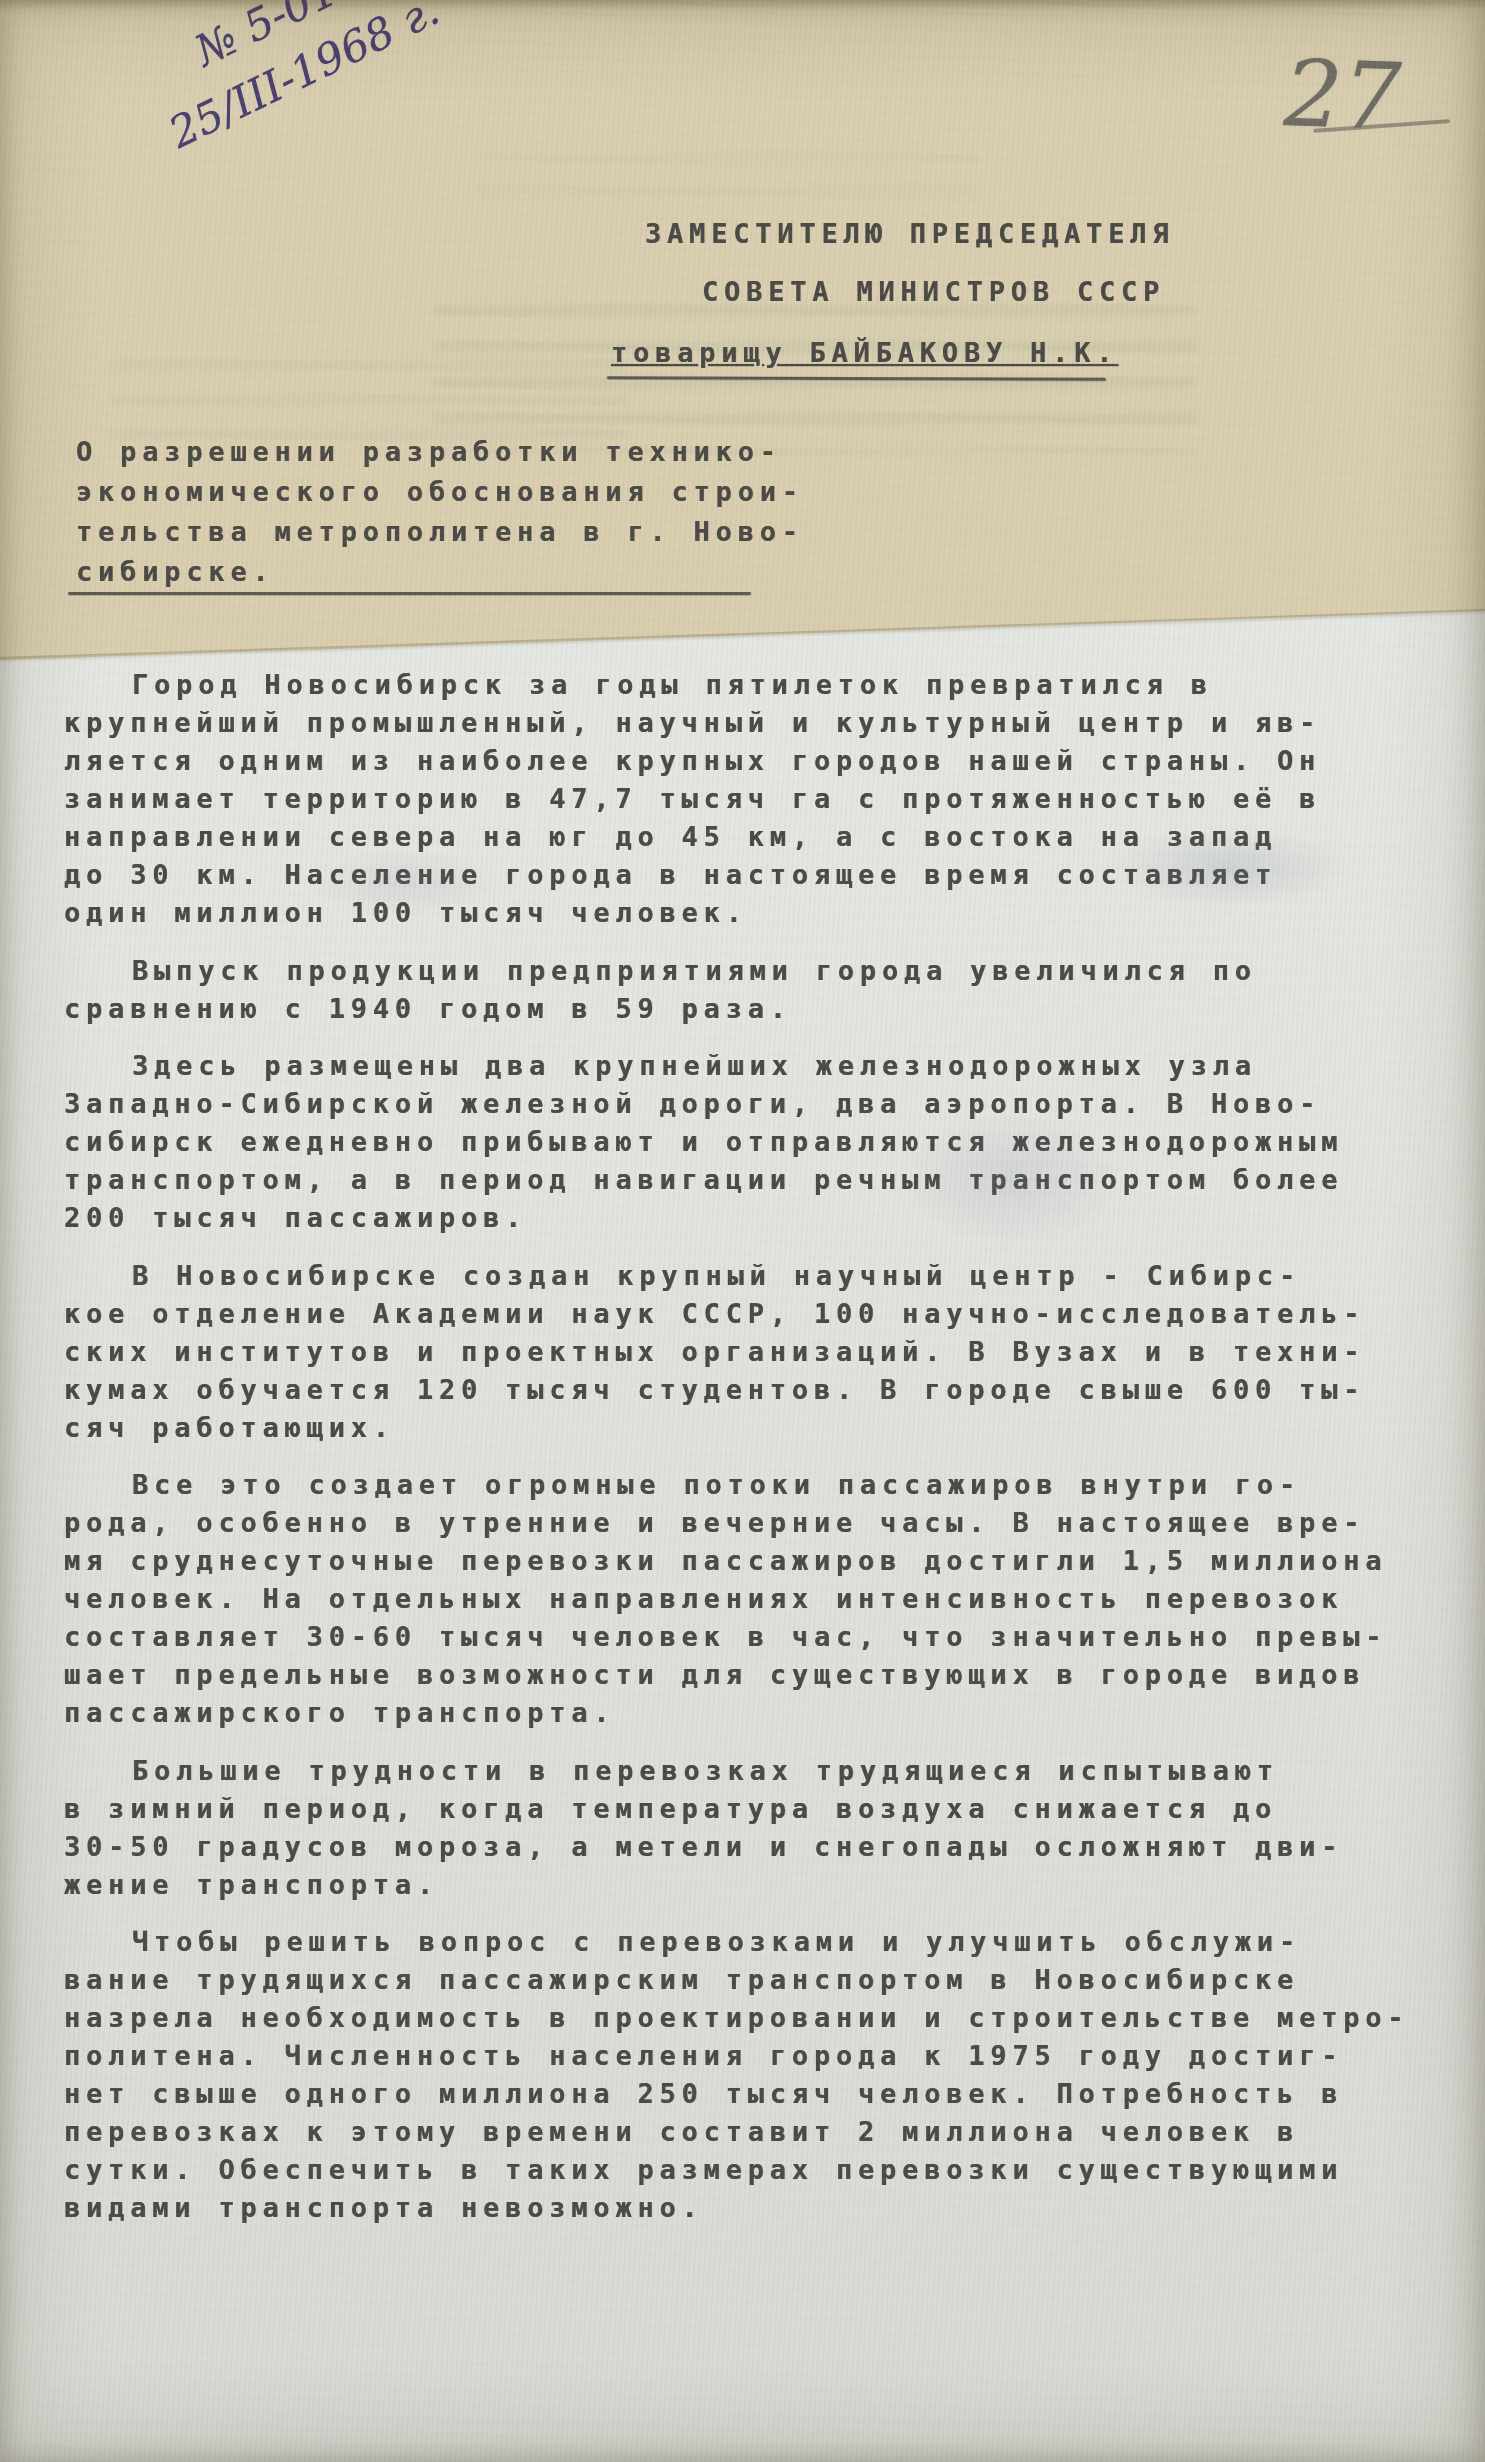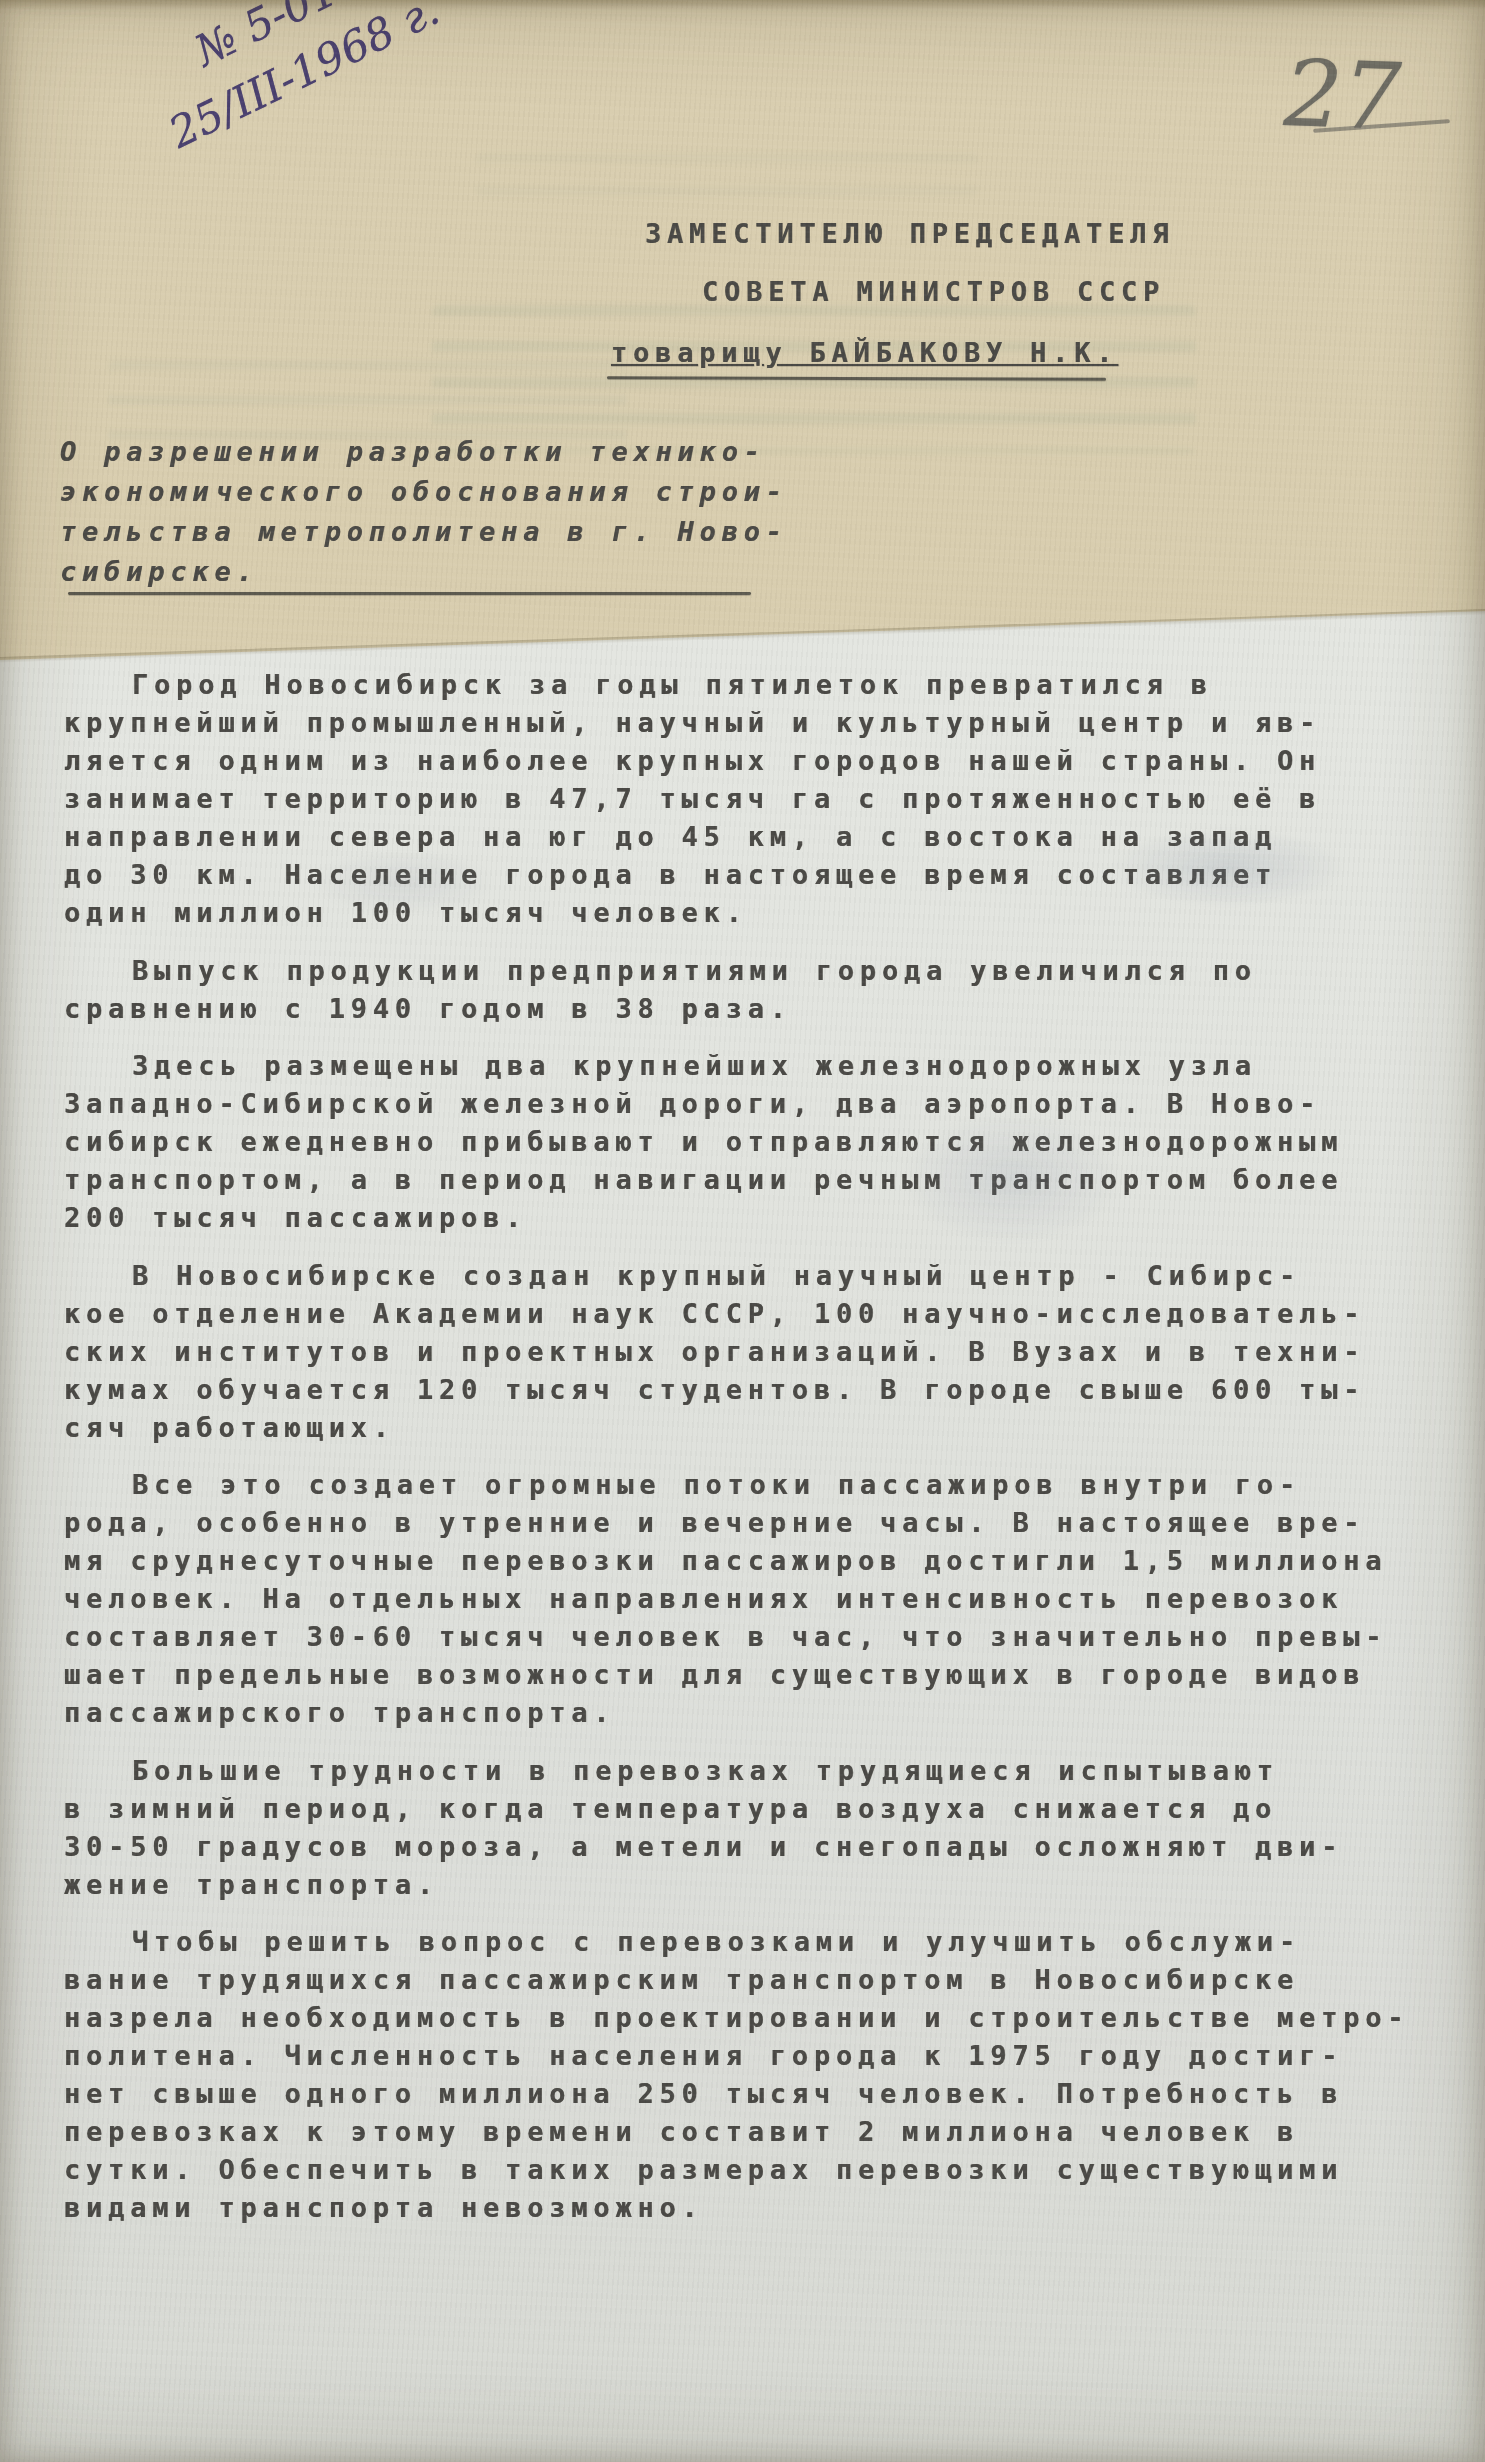--- a/index.html
+++ b/index.html
@@ -23,22 +23,22 @@
     background:linear-gradient(180deg,rgba(110,100,70,.35),rgba(110,100,70,0));
     transform:translate(0,657px) rotate(-1.85deg);transform-origin:0 0;}
   
   .vignette{position:absolute;inset:0;pointer-events:none;
     box-shadow:inset 0 0 101px rgba(70,60,30,.22), inset -10px 0 29px rgba(70,60,40,.18), inset 7.2px 0 21.6px rgba(70,60,40,.14);}
   .typed{
     color:#4b4a46;font-weight:700;
     text-shadow:0.4px 0.4px 0.6px rgba(72,70,64,.55),-0.2px -0.2px 0.5px rgba(72,70,64,.30);
   }
   .hdr{position:absolute;font-size:27px;letter-spacing:5.8px;white-space:nowrap;}
-  .subject{position:absolute;left:60px;top:432px;font-size:27px;letter-spacing:5.8px;
-    line-height:40px;white-space:pre-line;font-style:italic;}
+  .subject{position:absolute;left:76px;top:432px;font-size:27px;letter-spacing:5.8px;
+    line-height:40px;white-space:pre-line;}
   .rule{position:absolute;height:2.9px;background:rgba(72,70,64,.85);border-radius:1.4px;
     box-shadow:0 0.7px 0.7px rgba(72,70,64,.35);}
   .body-flow{position:absolute;left:64px;top:659px;width:1376px;padding-top:7.2px;}
   .paragraph{
     font-size:27px;line-height:38px;letter-spacing:5.8px;
     white-space:pre-line;text-indent:68px;margin:0 0 19.5px 0;
   }
   .ink-note{
     position:absolute;left:108px;top:63px;
     transform:rotate(-26deg);transform-origin:0 0;
@@ -113,21 +113,21 @@
 
   <div class="body-flow">
     <div class="paragraph typed">Город Новосибирск за годы пятилеток превратился в
 крупнейший промышленный, научный и культурный центр и яв-
 ляется одним из наиболее крупных городов нашей страны. Он
 занимает территорию в 47,7 тысяч га с протяженностью её в
 направлении севера на юг до 45 км, а с востока на запад
 до 30 км. Население города в настоящее время составляет
 один миллион 100 тысяч человек.</div>
     <div class="paragraph typed">Выпуск продукции предприятиями города увеличился по
-сравнению с 1940 годом в 38 раза.</div>
+сравнению с 1940 годом в 59 раза.</div>
     <div class="paragraph typed">Здесь размещены два крупнейших железнодорожных узла
 Западно-Сибирской железной дороги, два аэропорта. В Ново-
 сибирск ежедневно прибывают и отправляются железнодорожным
 транспортом, а в период навигации речным транспортом более
 200 тысяч пассажиров.</div>
     <div class="paragraph typed">В Новосибирске создан крупный научный центр - Сибирс-
 кое отделение Академии наук СССР, 100 научно-исследователь-
 ских институтов и проектных организаций. В Вузах и в техни-
 кумах обучается 120 тысяч студентов. В городе свыше 600 ты-
 сяч работающих.</div>

